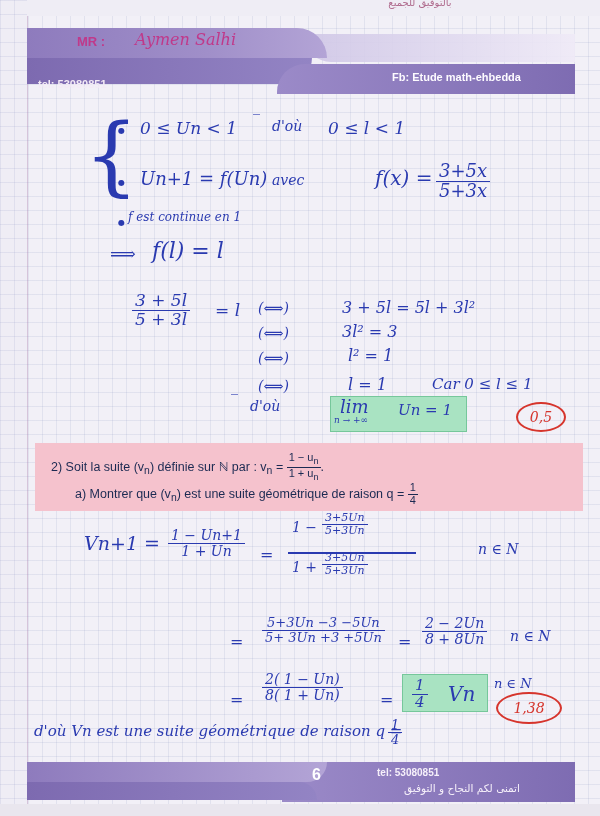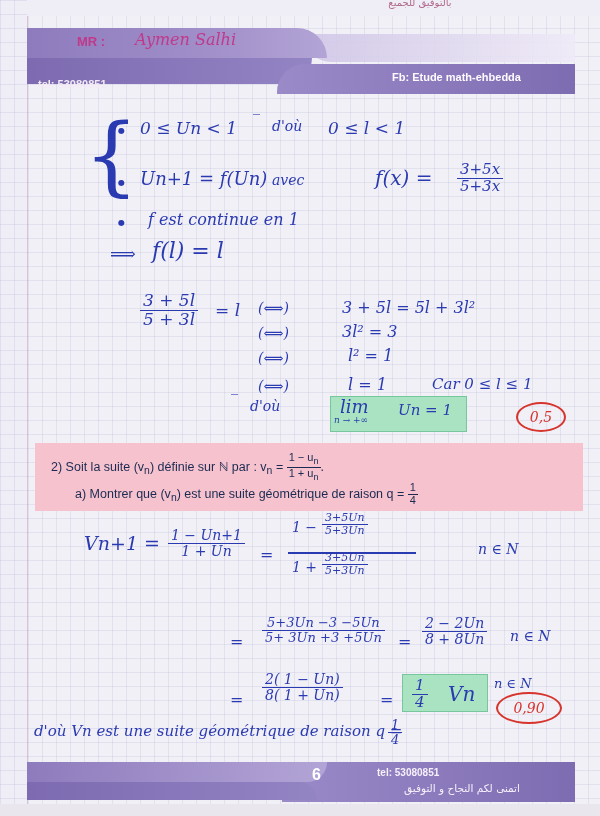--- a/index.html
+++ b/index.html
@@ -174,32 +174,32 @@
   <div class="hw" style="left:118px;top:126px;font-size:8px;">●</div>
   <div class="hw" style="left:140px;top:118px;font-size:17px;">0 ≤ Un &lt; 1</div>
   <div class="hw" style="left:272px;top:118px;font-size:14px;">d'où</div>
   <div class="hw" style="left:253px;top:113px;font-size:14px;">‾</div>
   <div class="hw" style="left:316px;top:118px;font-size:17px;margin-left:12px;">0 ≤ l &lt; 1</div>
 
   <div class="hw" style="left:118px;top:178px;font-size:8px;">●</div>
   <div class="hw" style="left:140px;top:168px;font-size:18px;">Un+1 = f(Un)</div>
   <div class="hw" style="left:272px;top:172px;font-size:14px;">avec</div>
   <div class="hw" style="left:367px;top:166px;font-size:20px;margin-left:8px;">f(x) =</div>
-  <div class="hw frac" style="left:457px;top:162px;font-size:15px;">
+  <div class="hw frac" style="left:436px;top:162px;font-size:18px;">
     <span class="n">3+5x</span>
     <span class="d">5+3x</span>
   </div>
 
   <div class="hw" style="left:118px;top:218px;font-size:8px;">●</div>
-  <div class="hw" style="left:148px;top:210px;font-size:16px;">f est continue en 1</div>
+  <div class="hw" style="left:128px;top:210px;font-size:12px;">f est continue en 1</div>
 
   <div class="hw" style="left:110px;top:243px;font-size:18px;">⟹</div>
   <div class="hw" style="left:152px;top:238px;font-size:22px;">f(l) = l</div>
 
-  <div class="hw frac" style="left:140px;top:292px;font-size:17px;">
+  <div class="hw frac" style="left:132px;top:292px;font-size:17px;">
     <span class="n">3 + 5l</span>
     <span class="d">5 + 3l</span>
   </div>
   <div class="hw" style="left:215px;top:300px;font-size:17px;">= l</div>
 
   <div class="hw" style="left:258px;top:300px;font-size:14px;">(⟺)</div>
   <div class="hw" style="left:342px;top:298px;font-size:16px;">3 + 5l  = 5l + 3l²</div>
 
   <div class="hw" style="left:258px;top:325px;font-size:14px;">(⟺)</div>
   <div class="hw" style="left:342px;top:322px;font-size:16px;">3l² = 3</div>
@@ -287,21 +287,21 @@
   <div class="hw" style="left:380px;top:690px;font-size:16px;">=</div>
 
   <div class="hl" style="left:402px;top:674px;width:84px;height:36px;"></div>
   <div class="hw frac" style="left:412px;top:678px;font-size:15px;">
     <span class="n">1</span>
     <span class="d">4</span>
   </div>
   <div class="hw" style="left:448px;top:682px;font-size:20px;">Vn</div>
   <div class="hw" style="left:494px;top:676px;font-size:13px;">n ∈ N</div>
 
-  <div class="circ" style="left:496px;top:692px;width:62px;height:28px;">0,90</div>
+  <div class="circ" style="left:496px;top:692px;width:62px;height:28px;">1,38</div>
 
   <div class="hw" style="left:34px;top:722px;font-size:15px;">d'où Vn est une suite géométrique de raison  q =</div>
   <div class="hw frac" style="left:388px;top:718px;font-size:13px;">
     <span class="n">1</span>
     <span class="d">4</span>
   </div>
 
   <div class="footer">
     <div class="ft-right"></div>
     <div class="ft-left"></div>

